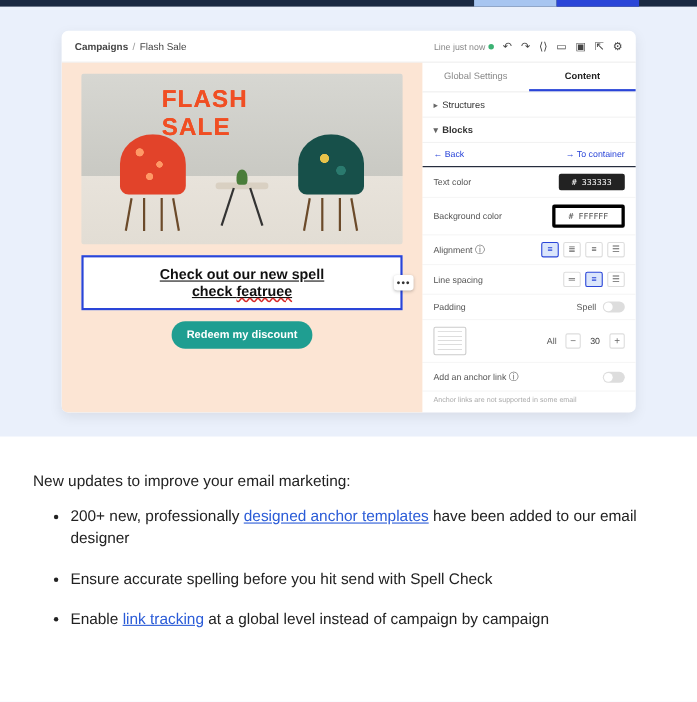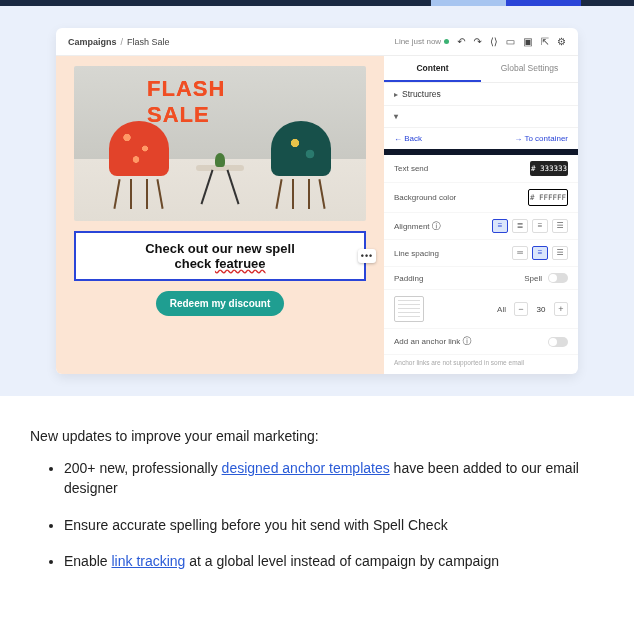--- a/index.html
+++ b/index.html
@@ -38,37 +38,37 @@
   .chair .leg.l1 { left: 12px; transform: rotate(10deg);} 
   .chair .leg.l2 { left: 26px; }
   .chair .leg.l3 { left: 42px; }
   .chair .leg.l4 { left: 55px; transform: rotate(-10deg);} 
   .tabletop { position: absolute; left: 50%; bottom: 50px; transform: translateX(-50%); width: 48px; height: 6px; background: #d9d0c2; border-radius: 3px; }
   .tableleg { position: absolute; left: 50%; bottom: 16px; width: 2px; height: 36px; background: #333; }
   .tableleg.a { transform: translateX(-14px) rotate(18deg);} 
   .tableleg.b { transform: translateX(12px) rotate(-18deg);} 
   .plant { position: absolute; left: 50%; bottom: 54px; transform: translateX(-50%); width: 10px; height: 14px; background: #4a7d3a; border-radius: 50% 50% 30% 30%; }
 
-  .spellbox { margin-top: 10px; border: 2px solid #2a45d8; background: #fff; padding: 8px 10px; text-align: center; font-weight: 700; font-size: 13px; color: #111; position: relative; }
+  .spellbox { margin-top: 10px; border: 2px solid #2a45d8; background: #fff; padding: 8px 10px; text-align: center; font-weight: 700; font-size: 13px; color: #111; position: relative; text-decoration: underline; }
   .spellbox .typo { text-decoration: underline wavy #d62828; text-decoration-skip-ink: none; }
   .floatdots { position: absolute; right: -12px; top: 50%; transform: translateY(-50%); width: 18px; height: 14px; background: #fff; border-radius: 3px; box-shadow: 0 1px 3px rgba(0,0,0,0.25); font-size: 9px; line-height: 14px; text-align: center; color: #333; letter-spacing: 1px; }
   .redeem { margin: 10px auto 0; display: block; width: fit-content; background: #1f9e91; color: #fff; font-size: 10px; font-weight: 600; padding: 7px 14px; border-radius: 14px; border: none; }
 
   .pv-side { flex: 1; font-size: 8.5px; color: #333; }
   .tabs { display: flex; border-bottom: 1px solid #eee; }
   .tabs .tab { flex: 1; text-align: center; padding: 7px 4px; font-size: 8.5px; color: #888; }
   .tabs .tab.active { color: #222; border-bottom: 2px solid #2a45d8; font-weight: 600; }
   .acc { padding: 6px 10px; border-bottom: 1px solid #f2f2f2; display: flex; align-items: center; justify-content: space-between; }
   .acc .chev { font-size: 8px; color: #666; }
   .acc.open { font-weight: 600; }
-  .backrow { display: flex; justify-content: space-between; padding: 6px 10px; font-size: 8px; color: #2a45d8; border-bottom: 6px solid #0f172a; }
+  .backrow { display: flex; justify-content: space-between; padding: 6px 10px; font-size: 8px; color: #2a45d8; border-bottom: 1px solid #0f172a; }
   .prow { display: flex; align-items: center; justify-content: space-between; padding: 6px 10px; border-bottom: 1px solid #f6f6f6; }
   .prow .lbl { color: #555; font-size: 8px; }
-  .chip { background: #222; color: #fff; font-size: 7.5px; padding: 3px 1px; border-radius: 2px; font-family: monospace; }
-  .chip.light { background: #fff; color: #555; border: 1px solid #000000; }
+  .chip { background: #222; color: #fff; font-size: 7.5px; padding: 3px 12px; border-radius: 2px; font-family: monospace; }
+  .chip.light { background: #fff; color: #555; border: 3px solid #000000; }
   .icnrow { display: flex; gap: 4px; }
   .icnrow .ic { width: 16px; height: 14px; border: 1px solid #ddd; border-radius: 2px; font-size: 8px; line-height: 12px; text-align: center; color: #666; background: #fff; }
   .icnrow .ic.sel { background: #dbe6fb; border-color: #2a45d8; color: #2a45d8; }
   .tog { width: 20px; height: 10px; background: #ddd; border-radius: 6px; position: relative; }
   .tog::after { content:""; position:absolute; width:8px; height:8px; background:#fff; border-radius:50%; top:1px; left:1px; }
   .stepper { display: flex; align-items: center; gap: 4px; }
   .stepper .btn { width: 14px; height: 14px; border: 1px solid #ddd; border-radius: 2px; text-align: center; font-size: 9px; line-height: 12px; color: #666; }
   .stepper .val { width: 18px; text-align: center; font-size: 8px; }
   .padprev { width: 30px; height: 26px; border: 1px solid #ccc; border-radius: 2px; padding: 3px; }
   .padprev .lines { height: 100%; background: repeating-linear-gradient(#ddd,#ddd 1px,transparent 1px,transparent 4px); }
@@ -144,36 +144,37 @@
           <div class="spellbox">
             <span>Check out our new spell</span><br>
             <span>check </span><span class="typo">featruee</span>
             <div class="floatdots">•••</div>
           </div>
           <button class="redeem">Redeem my discount</button>
         </div>
 
         <div class="pv-side">
           <div class="tabs">
+            <div class="tab">Global Settings</div>
             <div class="tab active">Content</div>
-            <div class="tab">Global Settings</div>
           </div>
           <div class="acc">
             <span class="chev">▸</span>
             <span style="flex:1;margin-left:4px">Structures</span>
           </div>
           <div class="acc open">
             <span class="chev">▾</span>
+            <span style="flex:1;margin-left:4px">Blocks</span>
           </div>
           <div class="backrow">
             <span>← Back</span>
             <span>→ To container</span>
           </div>
           <div class="prow">
-            <span class="lbl">Text send</span>
+            <span class="lbl">Text color</span>
             <span class="chip"># 333333</span>
           </div>
           <div class="prow">
             <span class="lbl">Background color</span>
             <span class="chip light"># FFFFFF</span>
           </div>
           <div class="prow">
             <span class="lbl"><span>Alignment</span> <span class="info">ⓘ</span></span>
             <div class="icnrow">
               <div class="ic sel">≡</div>

